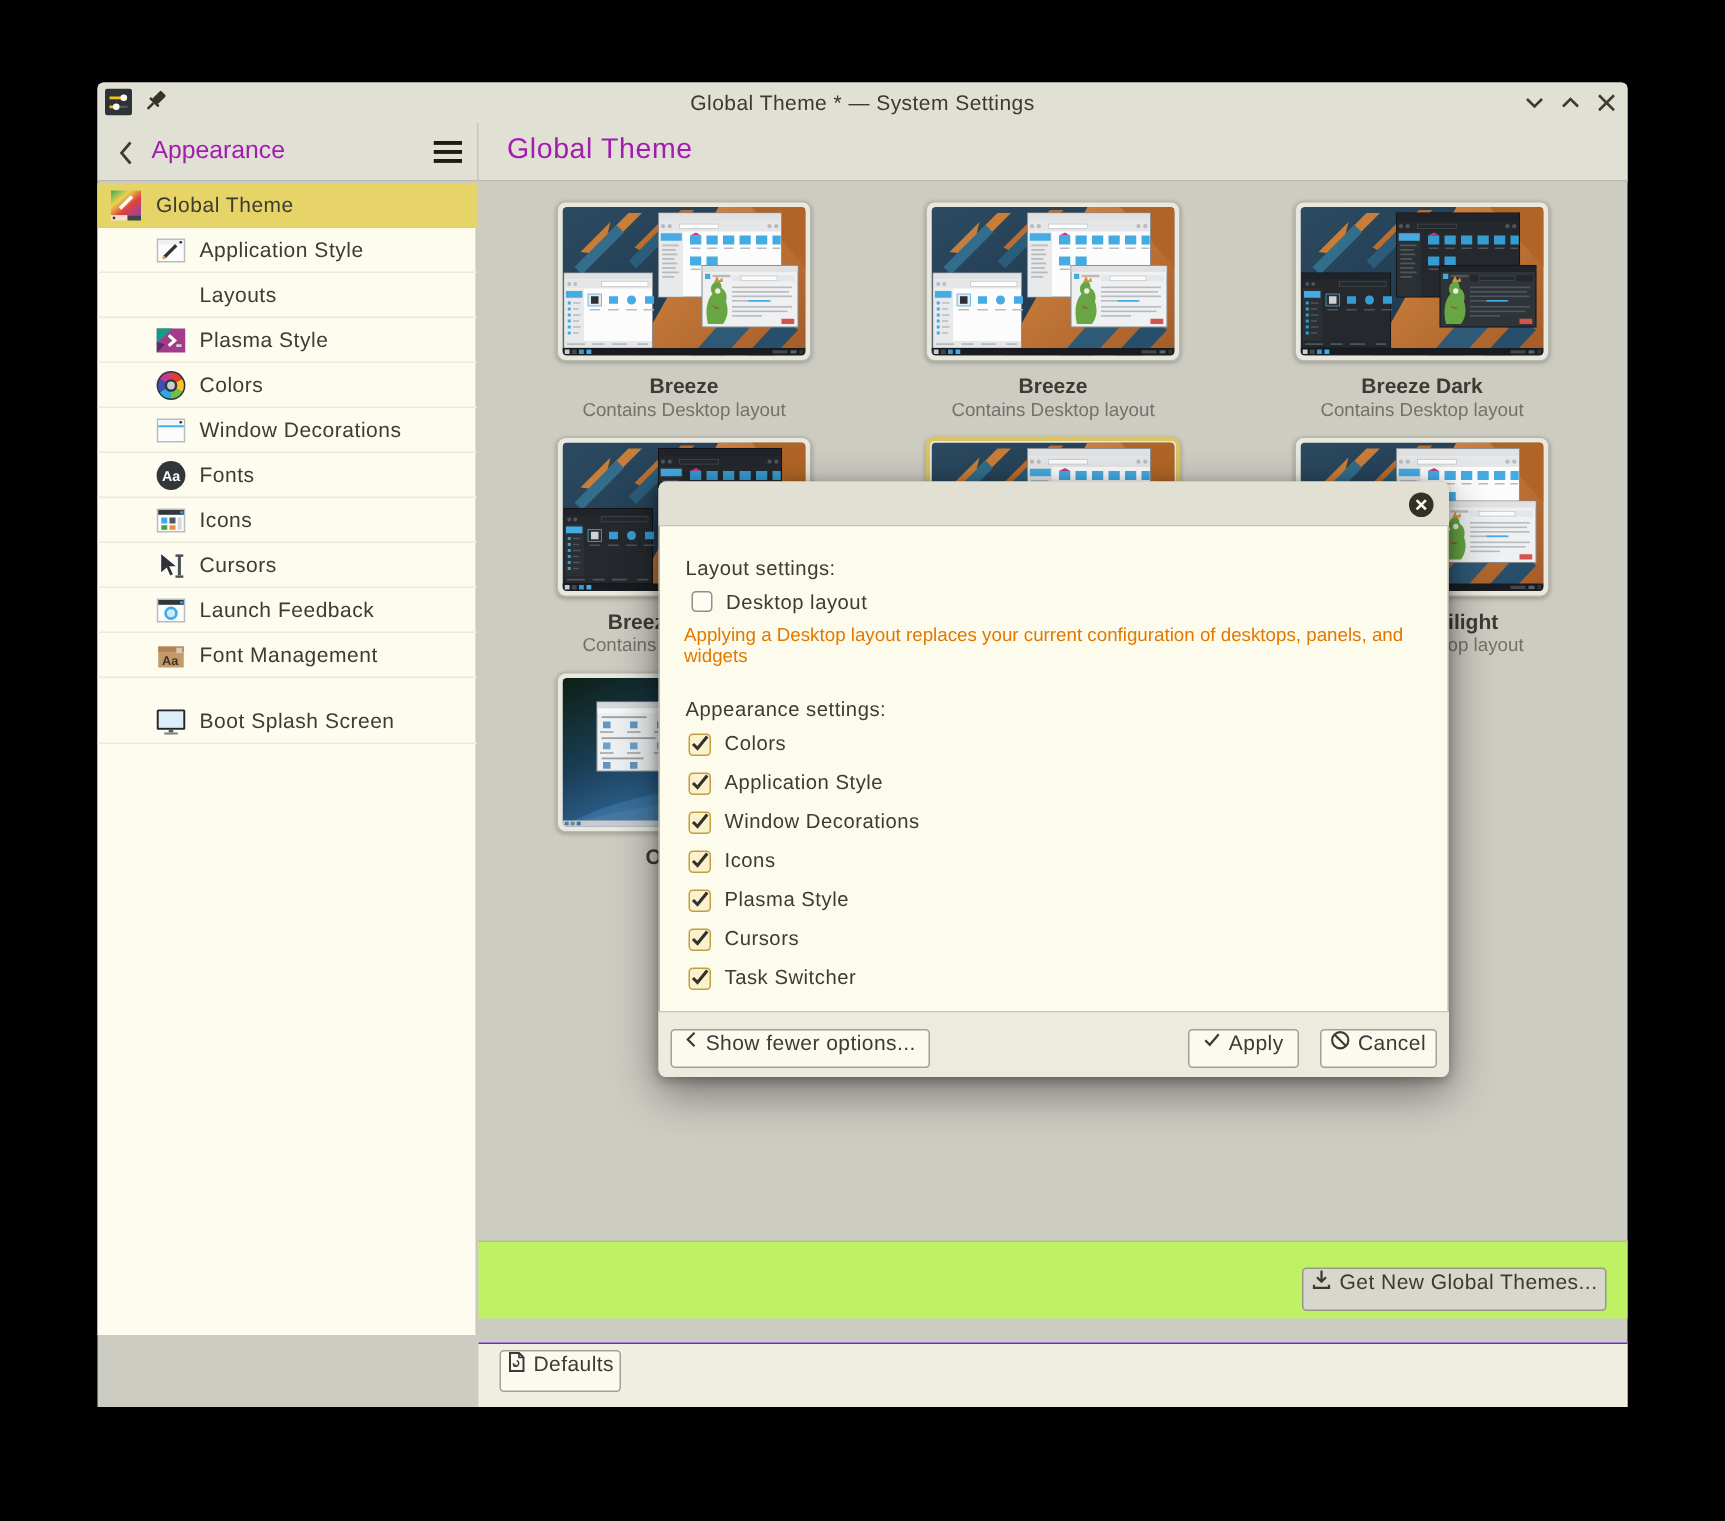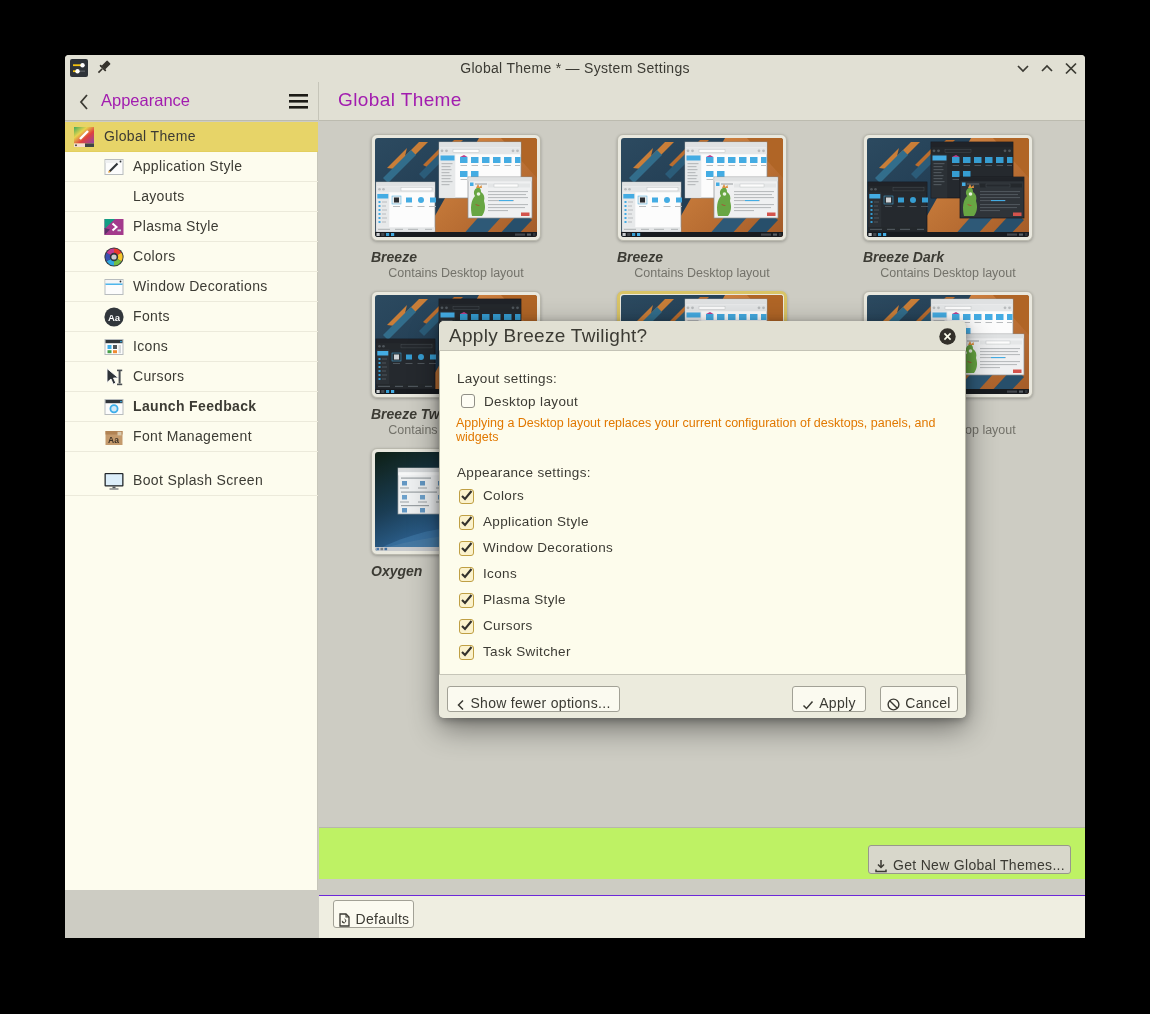--- a/index.html
+++ b/index.html
@@ -23,27 +23,27 @@
   .row .txt { position:absolute; top:0; height:29px; line-height:29px; font-size:14px; letter-spacing:0.35px; color:#3c3b34; }
   .row .ic { position:absolute; top:4px; width:22px; height:22px; }
   #row-sel { background:#e7d468; border-bottom:1px solid #e3cf5e; }
   #sfoot { position:absolute; left:0; top:835px; width:253px; height:48px;
     background:#efeee1; border-top:1px solid #d4d3c5; border-right:1px solid #cfcec1;}
   #mfootband { position:absolute; left:254px; top:772px; width:766px; height:52px;
     background:#bef264; border-top:1px solid #b7b6ac; }
   #mfoot { position:absolute; left:254px; top:840px; width:766px; height:43px;
     background:#efeee1; border-top:1px solid #6d28d9; }
   .btn { position:absolute; background:#fbfaf0; border:1px solid #a2a196; border-radius:3px;
-    font-size:14px; letter-spacing:0.3px; color:#3b3a33; display:flex; align-items:flex-end; justify-content:center; gap:5px; }
+    font-size:14px; letter-spacing:0.3px; color:#3b3a33; display:flex; align-items:flex-start; justify-content:center; gap:5px; }
   .card { position:absolute; width:170px; height:107px; background:#e9e8de;
     border:1px solid #b9b8ad; border-radius:6px; box-shadow:0 1px 3px rgba(0,0,0,0.25); }
   .card svg { position:absolute; left:3px; top:3px; width:162px; height:99px; border-radius:3px; filter:blur(0.4px) saturate(0.92); }
   .card.sel { border:3px solid #d9c466; }
   .card.sel svg { left:1px; top:1px; }
-  .cname { position:absolute; width:170px; font-size:14px; font-weight:bold; color:#3c3b34; height:16px; line-height:16px;font-style:italic; }
+  .cname { position:absolute; width:170px; text-align:center; font-size:14px; font-weight:bold; color:#3c3b34; height:16px; line-height:16px; }
   .cdesc { position:absolute; width:170px; text-align:center; font-size:12.5px; color:#73726a; height:14px; line-height:14px; }
   #dlg { position:absolute; left:374px; top:266px; width:527px; height:397px;
     background:#fdfcec; border-radius:5px; box-shadow:0 10px 30px rgba(0,0,0,0.45), 0 2px 8px rgba(0,0,0,0.3); outline:1px solid rgba(125,123,110,0.55); outline-offset:-1px; }
   #dlghdr { position:absolute; left:0; top:0; width:527px; height:30px; background:#e1e0d3;
     border-bottom:1px solid #c4c3b6; border-radius:5px 5px 0 0; }
   #dlghdr .t { position:absolute; left:10px; top:0; height:30px; line-height:30px; font-size:19px; letter-spacing:0.3px; color:#3b3a33; }
   #dlgfoot { position:absolute; left:0; top:353px; width:527px; height:44px; background:#ecebdd;
     border-top:1px solid #c6c5b8; border-radius:0 0 5px 5px; }
   .dlabel { position:absolute; font-size:13.5px; letter-spacing:0.35px; color:#3c3b34; height:16px; line-height:16px; }
   .cb { position:absolute; width:15px; height:15px; border-radius:3px; }
@@ -187,21 +187,21 @@
     </div>
     <div class="row" style="top:240px;">
       <svg class="ic" style="left:38px" viewBox="0 0 22 22">
         <path d="M4,2.5 L4,16.5 L8,13 L10.2,18.2 L12.8,17 L10.5,12 L15.5,12 Z" fill="#2e3338" stroke="#fcfcfc" stroke-width="0.9"></path>
         <rect x="15.6" y="4.5" width="2" height="13" fill="#4a4f54"></rect>
         <rect x="14" y="3.6" width="5.2" height="1.6" fill="#4a4f54"></rect>
         <rect x="14" y="17.6" width="5.2" height="1.6" fill="#4a4f54"></rect>
       </svg>
       <div class="txt" style="left:68px">Cursors</div>
     </div>
-    <div class="row" style="top:270px;font-weight:bold;">
+    <div class="row" style="top:270px;">
       <svg class="ic" style="left:38px" viewBox="0 0 22 22">
         <rect x="2" y="3.5" width="18" height="15" fill="#fcfcfc" stroke="#b8bcbe" stroke-width="1"></rect>
         <rect x="2.5" y="4" width="17" height="3.2" fill="#31363b"></rect>
         <circle cx="18" cy="5.6" r="0.9" fill="#3daee9"></circle>
         <circle cx="11" cy="12.8" r="3.6" fill="#d2e8f6" stroke="#3daee9" stroke-width="1.8"></circle>
       </svg>
       <div class="txt" style="left:68px">Launch Feedback</div>
     </div>
     <div class="row" style="top:300px;">
       <svg class="ic" style="left:38px" viewBox="0 0 22 22">
@@ -480,21 +480,20 @@
     <div class="cdesc" style="left:798px; top:368px;">Contains Desktop layout</div>
     <div class="card" style="left:306px; top:393px;">
         <svg viewBox="0 0 162 99">
           <use href="#oxyscene"></use>
         </svg>
       </div>
     <div class="cname" style="left:306px; top:508px;">Oxygen</div>
   </div>
   <div id="dlg">
     <div id="dlghdr">
-      <div class="t">Apply Breeze Twilight?</div>
       <svg class="abs" style="left:500px;top:7px" width="17" height="17" viewBox="0 0 17 17">
         <circle cx="8.5" cy="8.5" r="8.2" fill="#33302a"></circle>
         <line x1="5.4" y1="5.4" x2="11.6" y2="11.6" stroke="#fdfcec" stroke-width="1.7"></line>
         <line x1="11.6" y1="5.4" x2="5.4" y2="11.6" stroke="#fdfcec" stroke-width="1.7"></line>
       </svg>
     </div>
     <div class="dlabel" style="left:18px; top:50px;">Layout settings:</div>
     <div class="cb off" style="left:22px; top:73px;"></div>
     <div class="dlabel" style="left:45px; top:73px;">Desktop layout</div>
     <div class="worn" style="left:17px; top:96px; width:490px;">Applying a Desktop layout replaces your current configuration of desktops, panels, and widgets</div>

